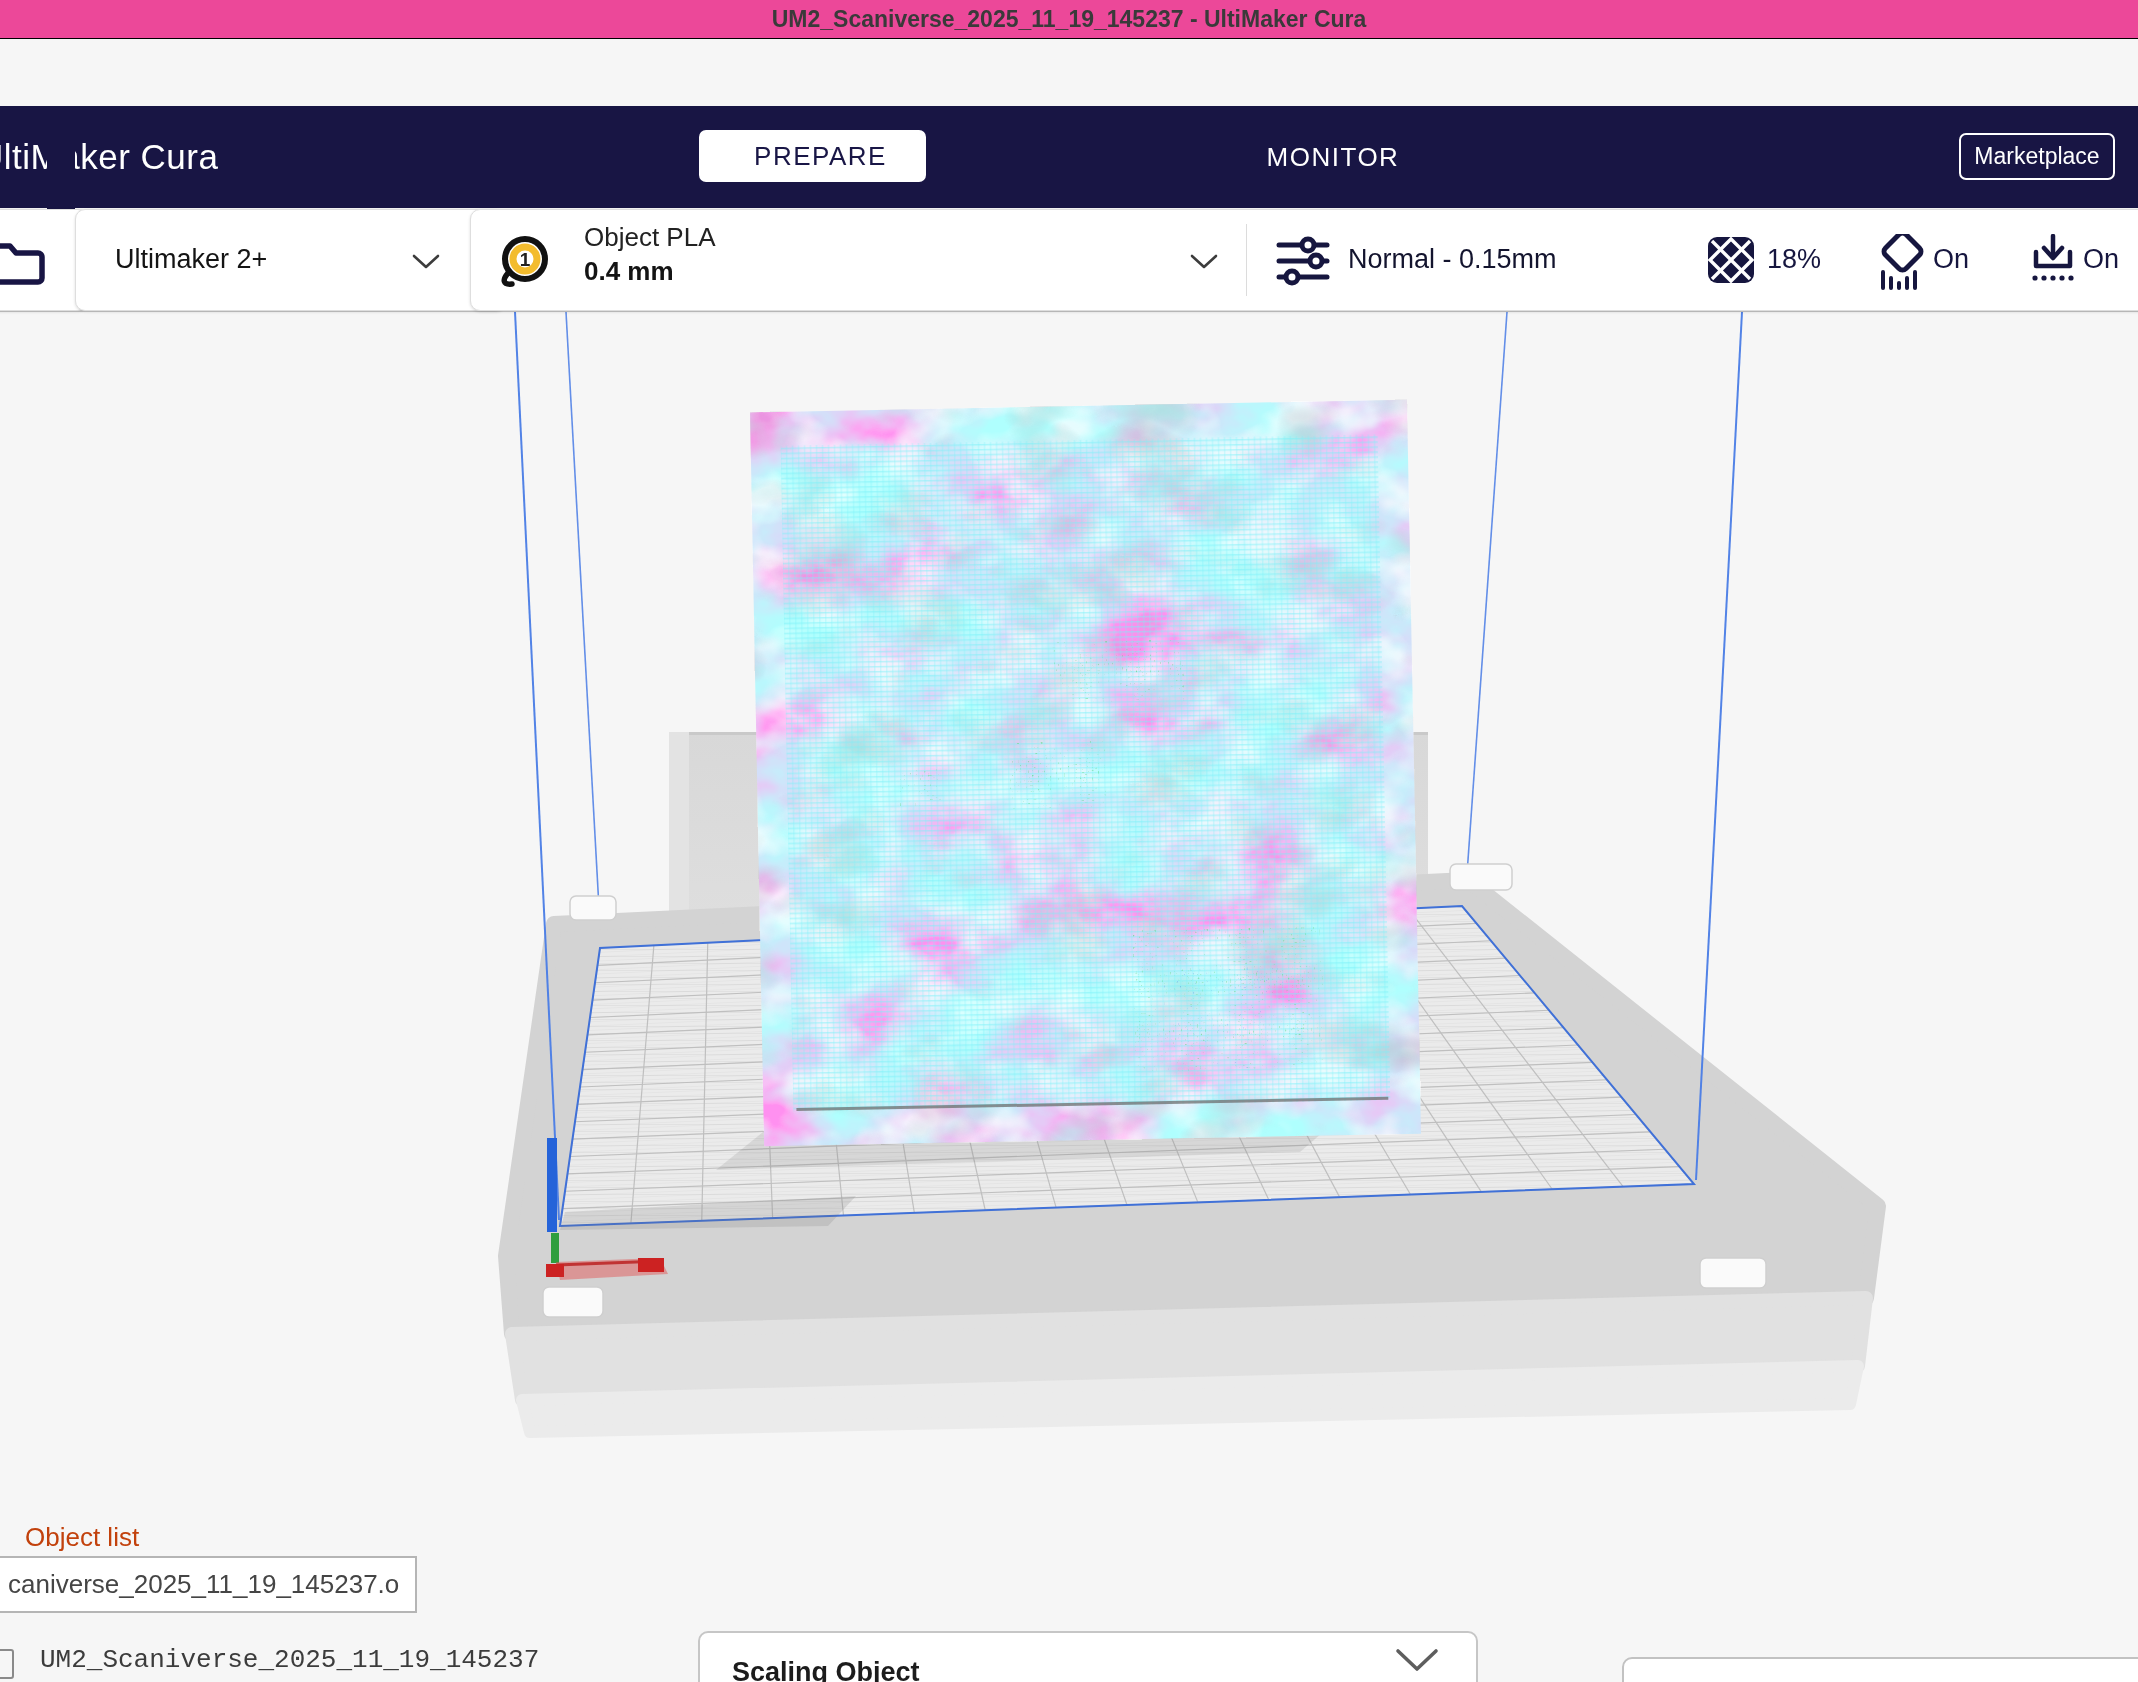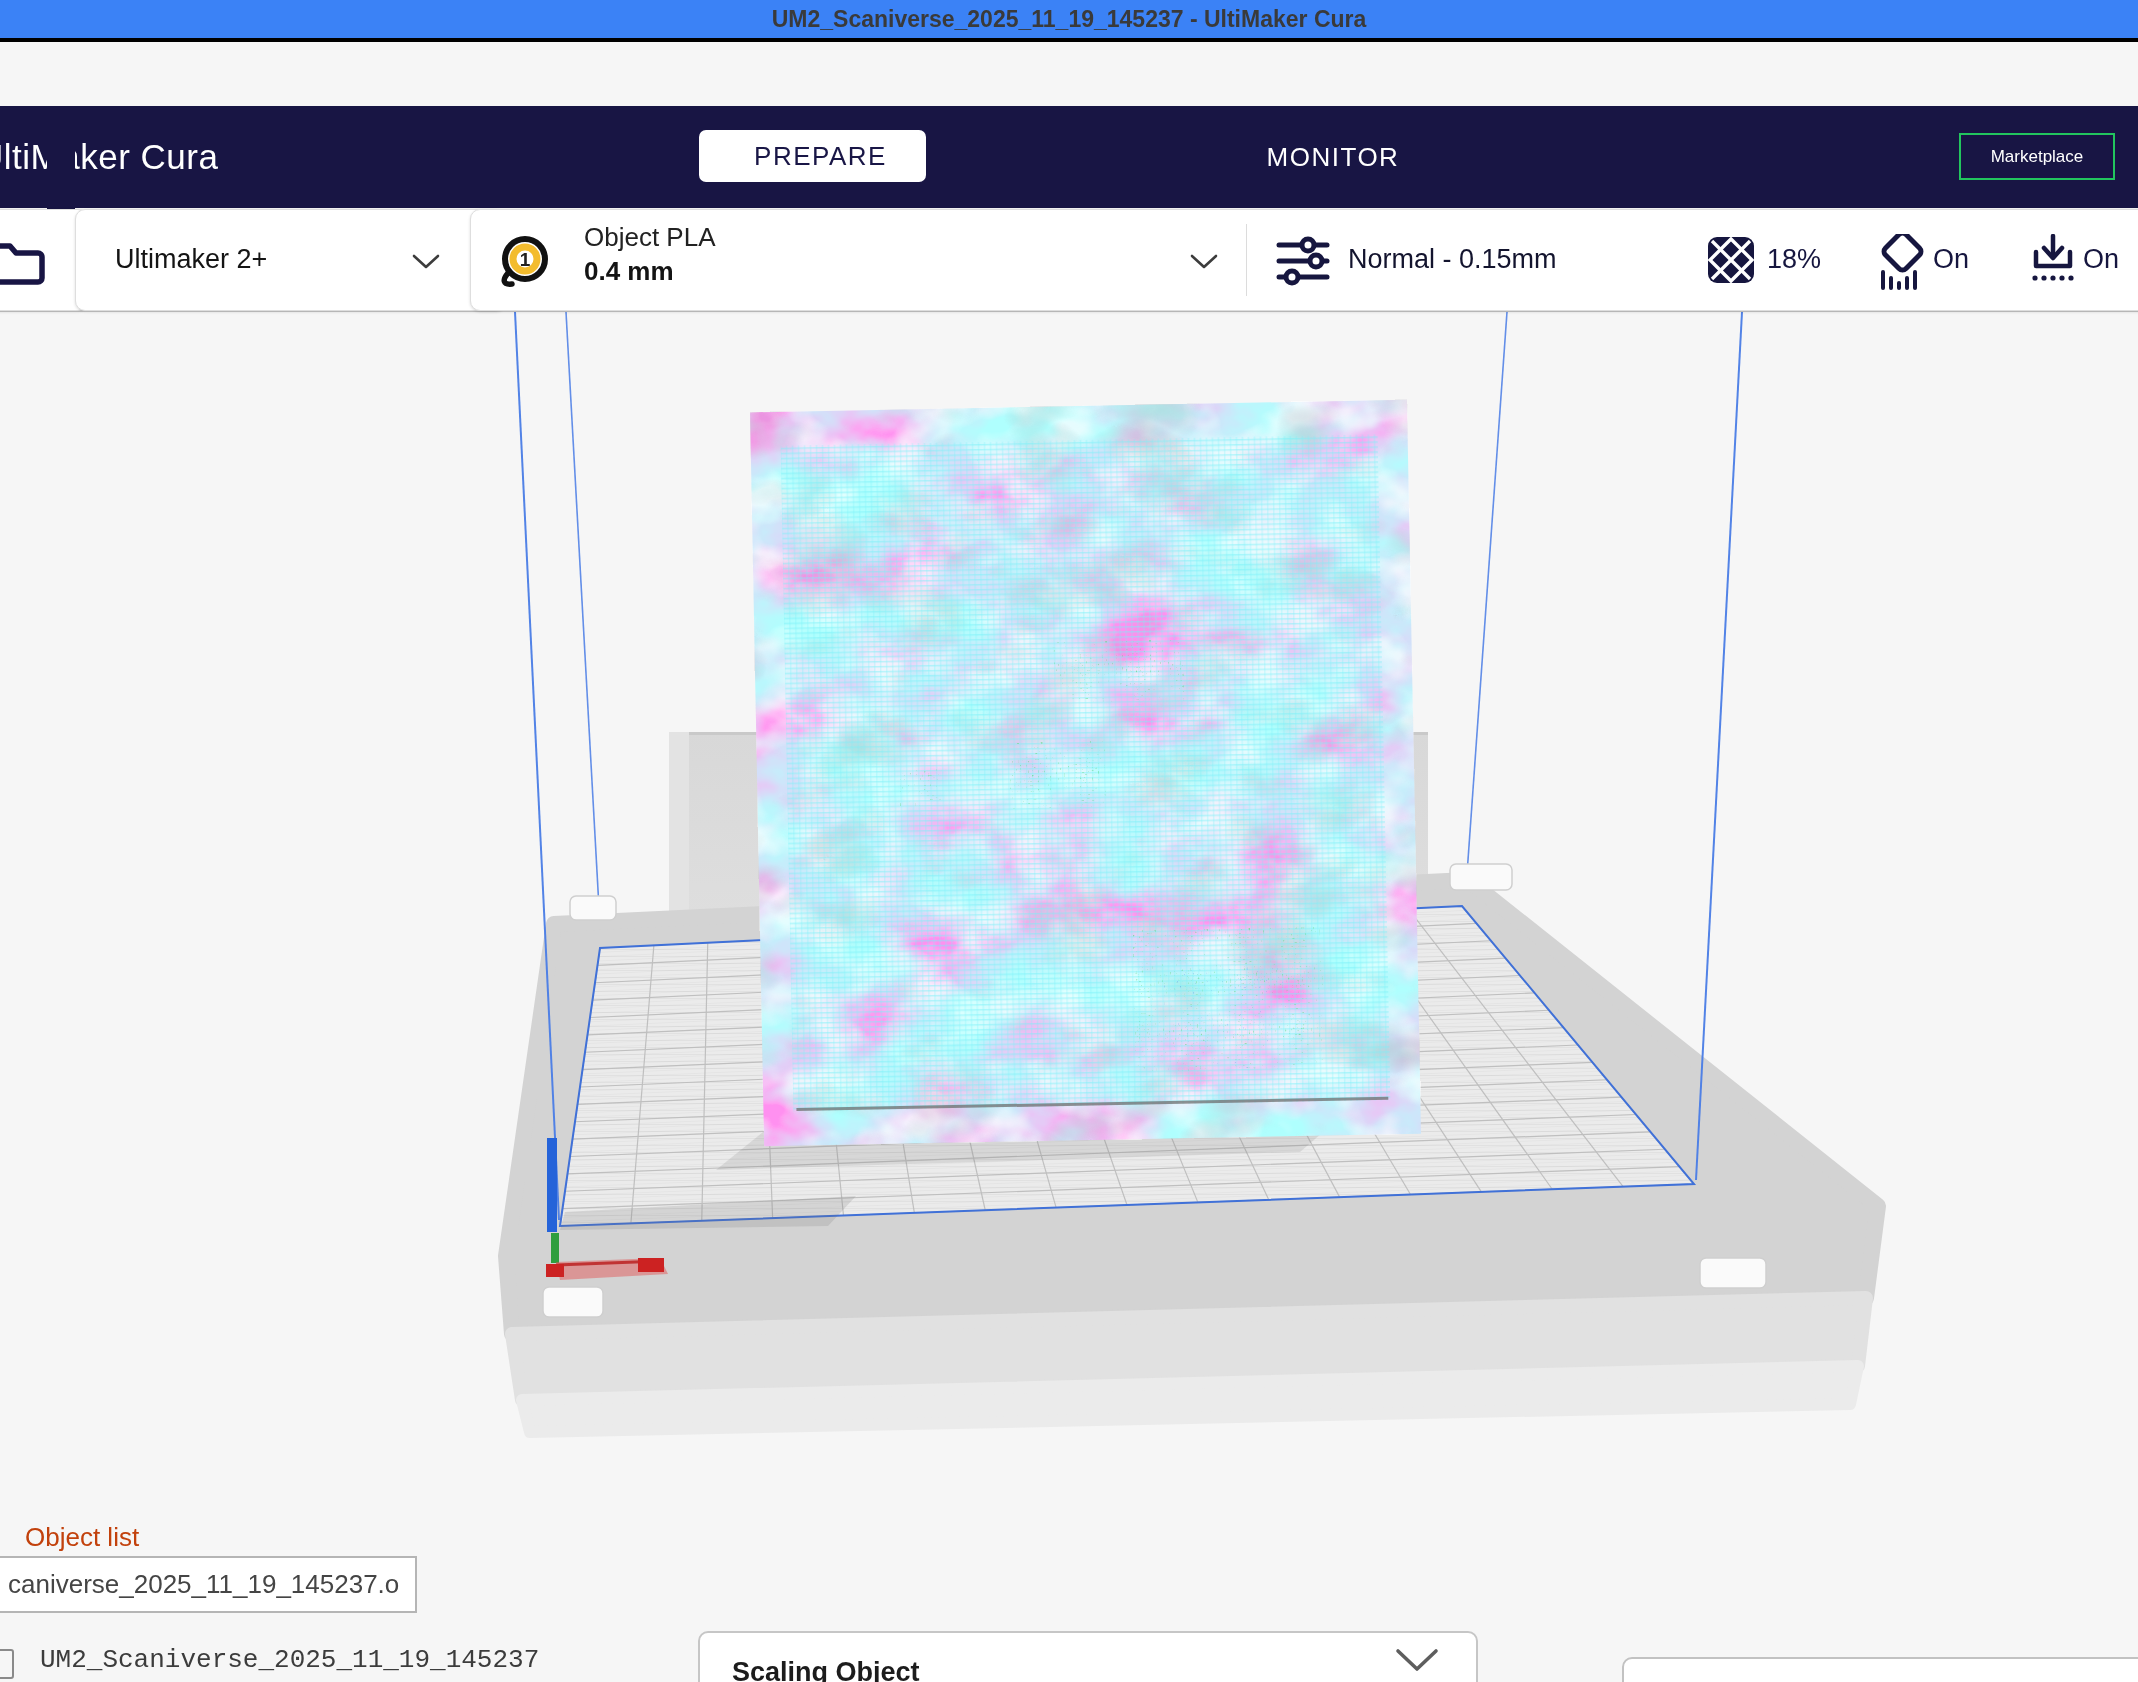--- a/index.html
+++ b/index.html
@@ -1,39 +1,39 @@
 <!DOCTYPE html>
 <html><head>
 <meta charset="utf-8">
 <style>
   html,body{margin:0;padding:0;background:#f6f6f6;}
   .app{position:relative;width:2138px;height:1682px;overflow:hidden;
        font-family:"Liberation Sans",sans-serif;background:#f6f6f6;}
 
   
-  .titlebar{position:absolute;left:0;top:0;width:100%;height:38px;background:#3b82f6;
-            border-bottom:4px solid #000000;}
+  .titlebar{position:absolute;left:0;top:0;width:100%;height:38px;background:#ec4899;
+            border-bottom:1px solid #000000;}
   .titlebar .wtitle{position:absolute;left:0;right:0;top:0;height:38px;line-height:38px;
             text-align:center;font-size:23px;font-weight:bold;color:#3a3a3a;}
 
   
   .menubar{position:absolute;left:0;top:38px;width:100%;height:68px;background:#ffffff;}
   .menu-item{position:absolute;top:0;height:68px;line-height:68px;font-size:24px;color:#1d1d1d;cursor:default;}
   .menu-item u{text-decoration:underline;text-underline-offset:4px;}
 
   
   .header{position:absolute;left:0;top:106px;width:100%;height:102px;background:#181544;}
   .logo{position:absolute;left:-22px;top:0;height:102px;line-height:102px;color:#ffffff;
         font-size:35px;font-weight:500;letter-spacing:.5px;white-space:nowrap;}
   .stage-tab{position:absolute;top:0;height:102px;line-height:102px;text-align:center;
         color:#ffffff;font-size:26px;letter-spacing:1.5px;font-weight:500;}
   .stage-tab.active{top:130px;height:52px;line-height:52px;background:#ffffff;color:#191646;
         border-radius:7px;top:24px;}
   .marketplace{position:absolute;left:1959px;top:27px;width:152px;height:43px;
-        border:2px solid #22c55e;border-radius:0;color:#ffffff;font-size:17px;
+        border:2px solid #ffffff;border-radius:7px;color:#ffffff;font-size:23px;
         text-align:center;line-height:43px;}
   .nav-notch{position:absolute;left:47px;top:106px;width:28px;height:160px;background:#181544;z-index:5;}
 
   
   .configbar{position:absolute;left:0;top:208px;width:100%;height:104px;}
   .configbar .bottom-line{position:absolute;left:0;top:102px;width:100%;height:2px;background:#c9c9c9;}
   .card{position:absolute;top:1px;height:100px;background:#ffffff;border:1px solid #dedede;
         border-radius:10px;box-shadow:0 1px 3px rgba(0,0,0,.14);z-index:6;padding-left:40px;}
   .card.open-card{left:-16px;width:62px;}
   .card.printer-card{left:75px;width:389px;}

